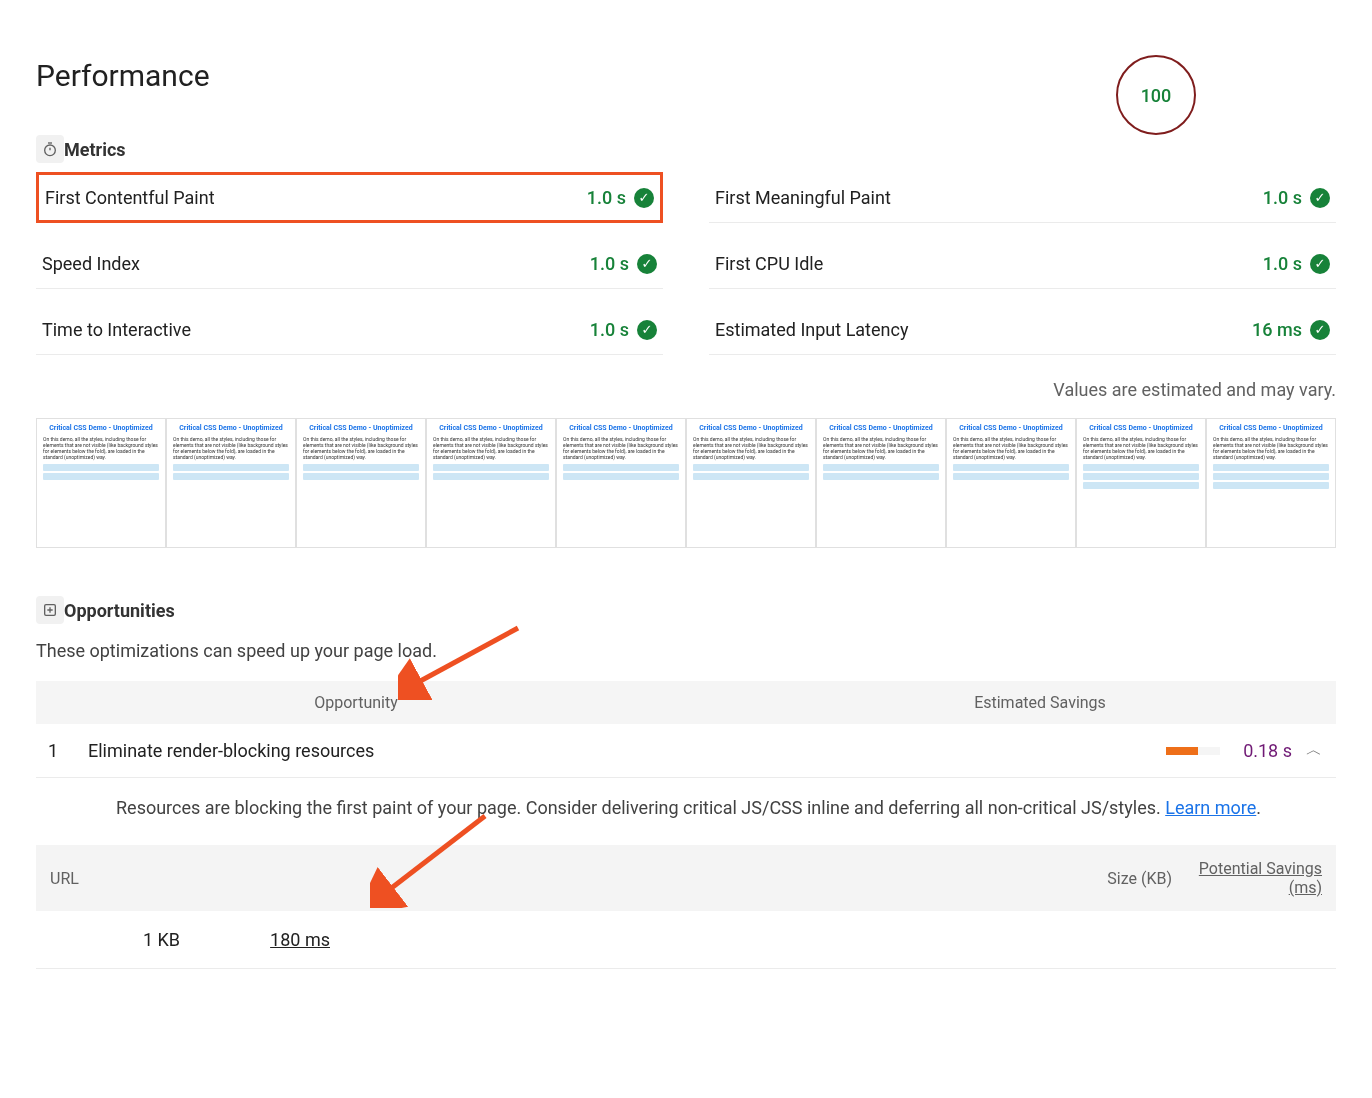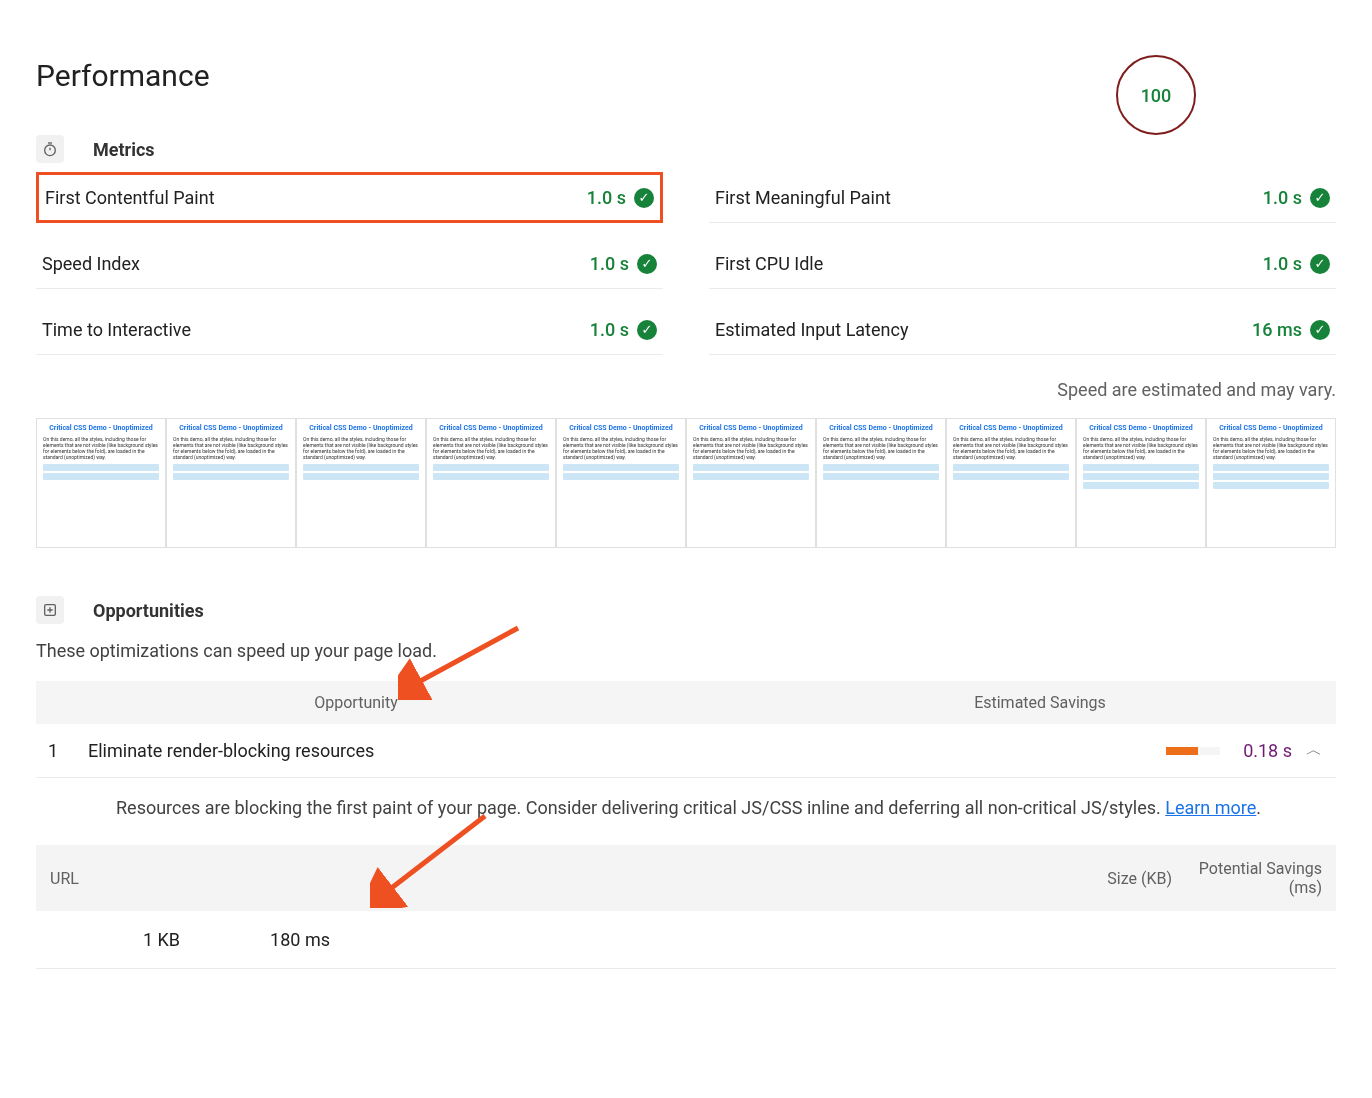--- a/index.html
+++ b/index.html
@@ -27,21 +27,21 @@
     border-radius: 50%;
     display: flex; align-items: center; justify-content: center;
     color: #178239;
     font-size: 18px;
     font-weight: 500;
     margin-right: 140px;
   }
   .section-title {
     display: flex;
     align-items: center;
-    gap: 29px;
+    gap: 0;
     font-size: 18px;
     font-weight: 700;
     color: #333;
     margin-bottom: 10px;
   }
   .section-icon {
     width: 28px; height: 28px;
     background: #f1f1f1;
     border-radius: 4px;
     display: flex; align-items: center; justify-content: center;
@@ -168,21 +168,21 @@
   .res-header {
     display: flex;
     background: #f4f4f4;
     padding: 14px 14px;
     font-size: 16px;
     color: #616161;
     align-items: center;
   }
   .res-url { flex: 1; }
   .res-size { width: 130px; text-align: right; }
-  .res-save { width: 150px; text-align: right; }
+  .res-save { width: 150px; text-align: right; text-decoration: underline; }
   .res-row {
     display: flex;
     padding: 18px 14px;
     font-size: 18px;
     border-bottom: 1px solid #ebebeb;
     align-items: center;
   }
   .res-row .res-url .path { font-weight: 500; color: #212121; }
   .res-row .res-url .host { color: #757575; margin-left: 6px; }
   .arrow {
@@ -252,21 +252,21 @@
     </div>
     <div class="metric-row">
     <span>Estimated Input Latency</span>
     <span class="metric-value">
       <span>16 ms</span>
       <span class="check-icon">✓</span>
     </span>
     </div>
   </div>
 
-<div class="estimate-note">Speed are estimated and may vary.</div>
+<div class="estimate-note">Values are estimated and may vary.</div>
 
 <div class="filmstrip" id="filmstrip">
     <div class="frame">
       <div class="frame-title">Critical CSS Demo - Unoptimized</div>
     <div class="frame-body">On this demo, all the styles, including those for elements that are not visible (like background styles for elements below the fold), are loaded in the standard (unoptimized) way.</div>
     <div class="frame-bar"></div>
       <div class="frame-bar"></div>
     </div>
     <div class="frame">
       <div class="frame-title">Critical CSS Demo - Unoptimized</div>

